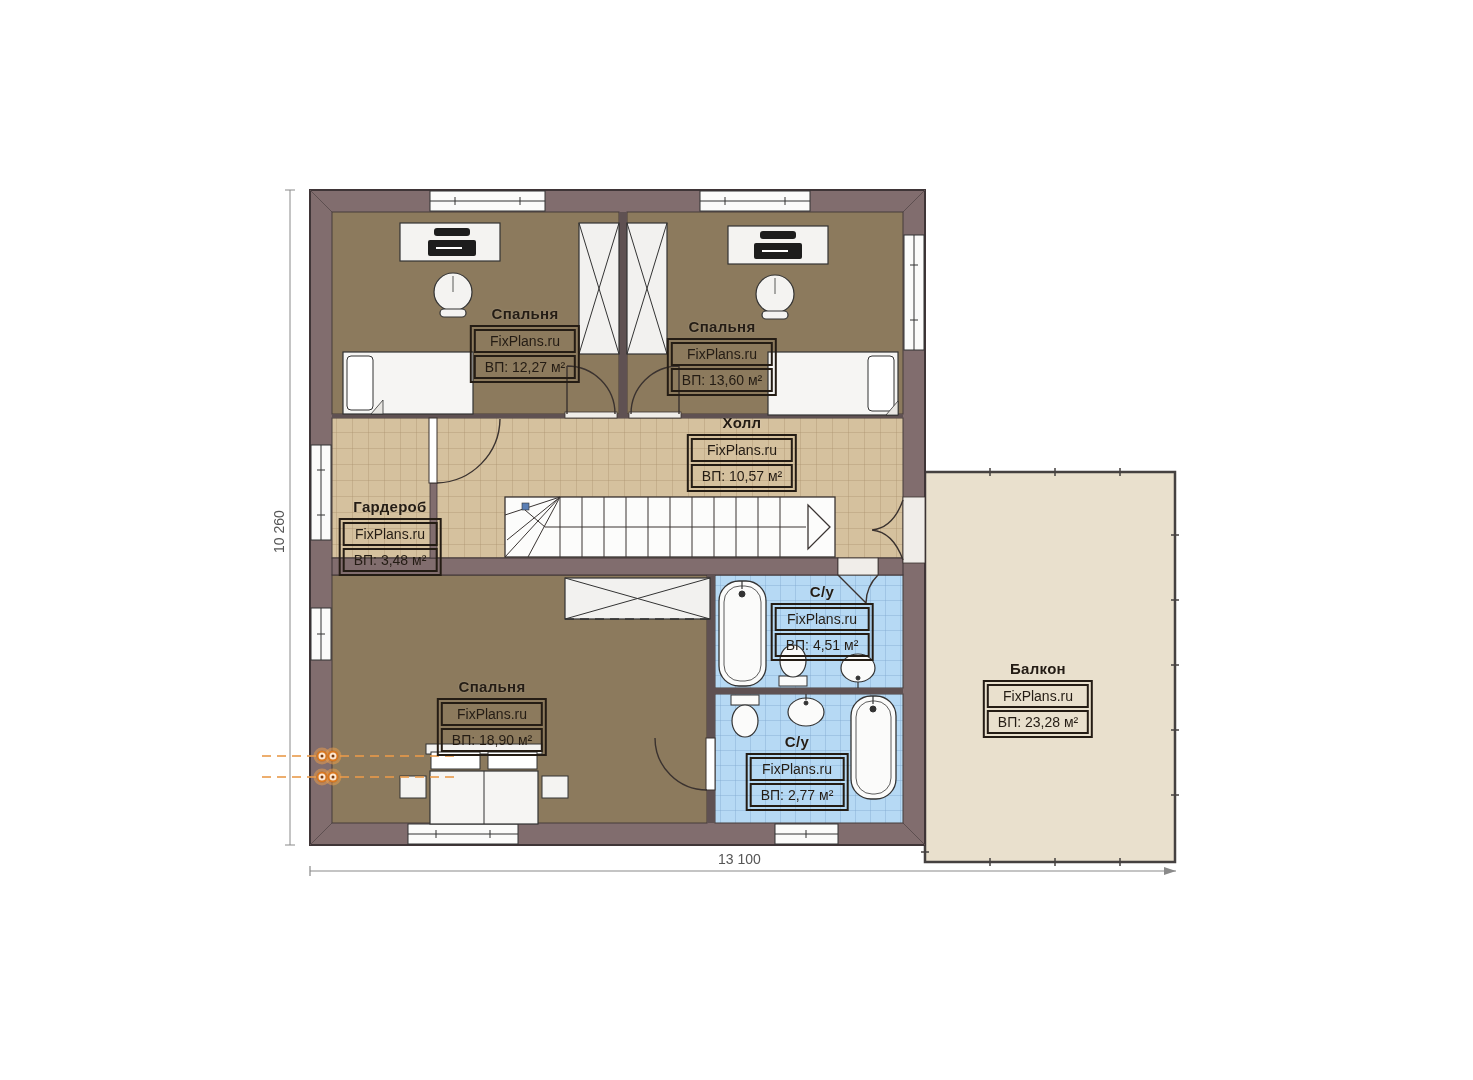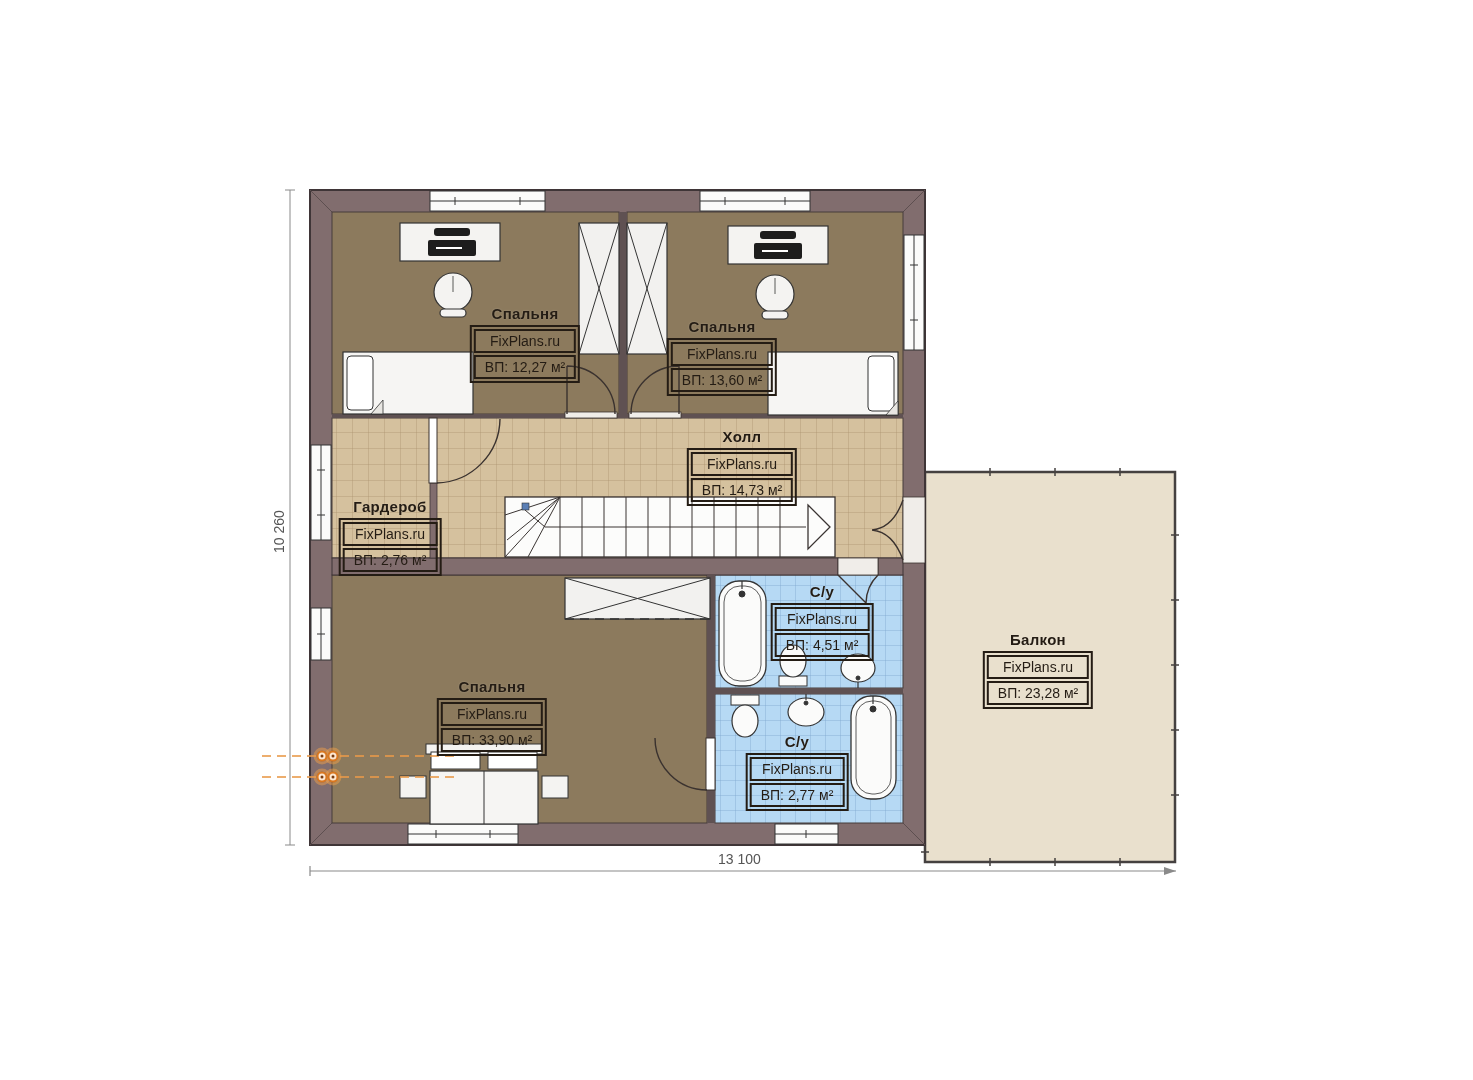--- a/index.html
+++ b/index.html
@@ -279,61 +279,61 @@
 </div>
 
 <div class="room-label" style="left:722px;top:318px">
   <div class="room-name">Спальня</div>
   <div class="label-box">
     <div class="label-row">FixPlans.ru</div>
     <div class="label-row">ВП: 13,60 м²</div>
   </div>
 </div>
 
-<div class="room-label" style="left:742px;top:428px">
+<div class="room-label" style="left:742px;top:414px">
   <div class="room-name">Холл</div>
   <div class="label-box">
     <div class="label-row">FixPlans.ru</div>
-    <div class="label-row">ВП: 14,73 м²</div>
+    <div class="label-row">ВП: 10,57 м²</div>
   </div>
 </div>
 
 <div class="room-label" style="left:390px;top:498px">
   <div class="room-name">Гардероб</div>
   <div class="label-box">
     <div class="label-row">FixPlans.ru</div>
-    <div class="label-row">ВП: 2,76 м²</div>
+    <div class="label-row">ВП: 3,48 м²</div>
   </div>
 </div>
 
 <div class="room-label" style="left:822px;top:583px">
   <div class="room-name">С/у</div>
   <div class="label-box">
     <div class="label-row">FixPlans.ru</div>
     <div class="label-row">ВП: 4,51 м²</div>
   </div>
 </div>
 
 <div class="room-label" style="left:492px;top:678px">
   <div class="room-name">Спальня</div>
   <div class="label-box">
     <div class="label-row">FixPlans.ru</div>
-    <div class="label-row">ВП: 33,90 м²</div>
+    <div class="label-row">ВП: 18,90 м²</div>
   </div>
 </div>
 
 <div class="room-label" style="left:797px;top:733px">
   <div class="room-name">С/у</div>
   <div class="label-box">
     <div class="label-row">FixPlans.ru</div>
     <div class="label-row">ВП: 2,77 м²</div>
   </div>
 </div>
 
-<div class="room-label" style="left:1038px;top:631px">
+<div class="room-label" style="left:1038px;top:660px">
   <div class="room-name">Балкон</div>
   <div class="label-box">
     <div class="label-row">FixPlans.ru</div>
     <div class="label-row">ВП: 23,28 м²</div>
   </div>
 </div>
 
 </div>
 
 </body></html>

